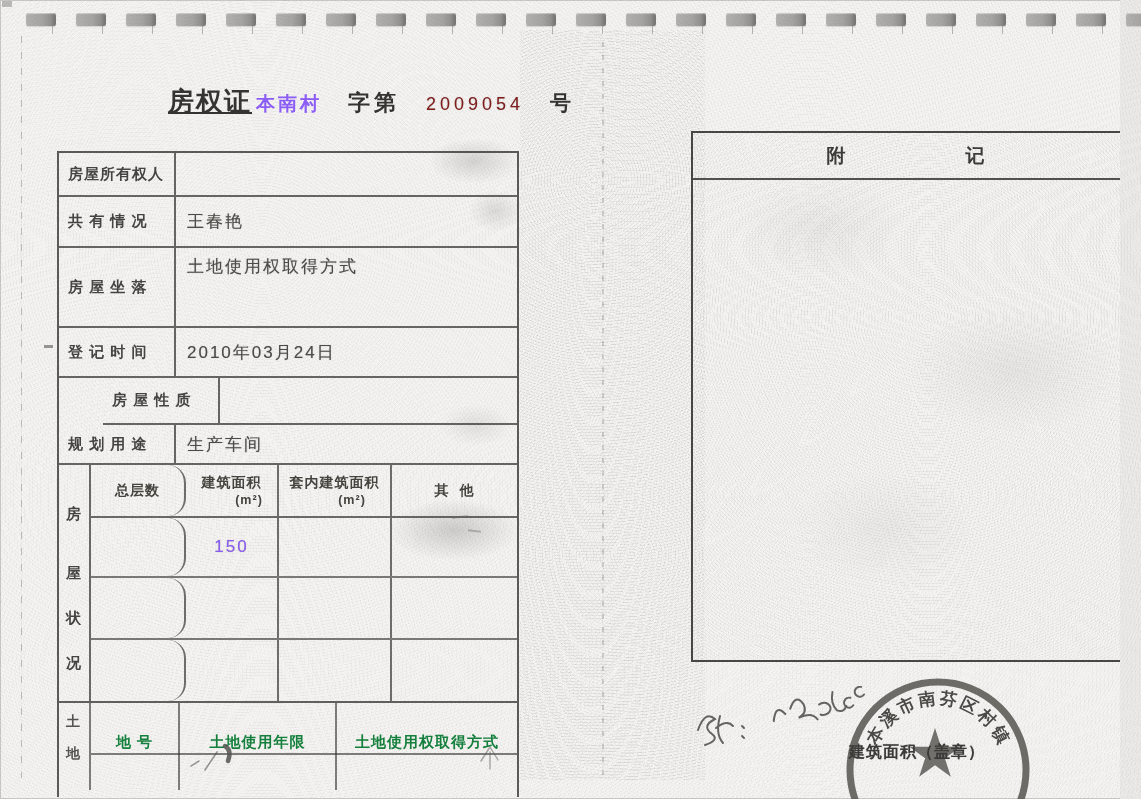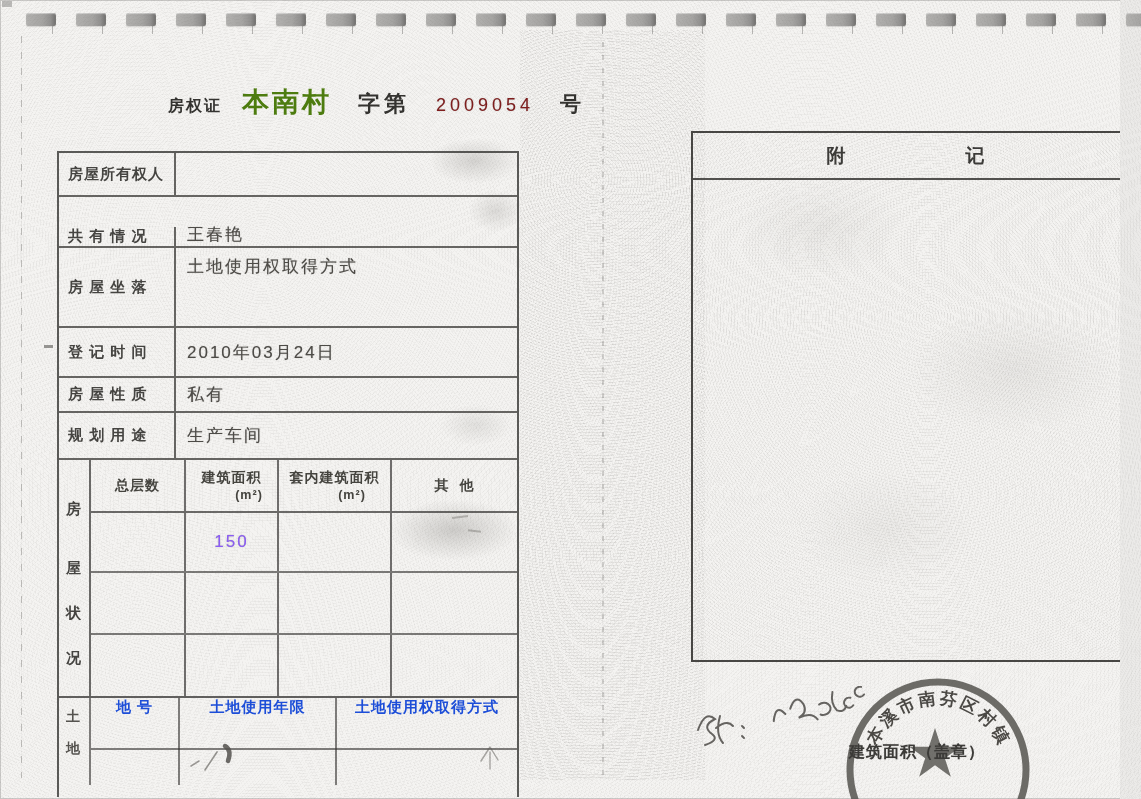--- a/index.html
+++ b/index.html
@@ -40,22 +40,22 @@
   .page-edge-left{
     position:absolute; left:21px; top:36px; width:1px; height:742px; z-index:1;
     background:repeating-linear-gradient(to bottom, rgba(120,118,115,.45) 0 7px, rgba(120,118,115,.06) 7px 16px);
   }
   .gutter-line{
     position:absolute; left:602px; top:42px; width:2px; height:737px; z-index:2; opacity:.55;
     background:repeating-linear-gradient(to bottom, rgba(105,103,100,.5) 0 5px, rgba(105,103,100,.05) 5px 13px);
   }
   
   .title-row{position:absolute; left:168px; top:84px; display:flex; align-items:baseline; z-index:5; white-space:nowrap;}
-  .t-type{font-size:16px; font-weight:bold; letter-spacing:2px; color:#343330;}
-  .t-dist{font-size:27px; font-weight:600; letter-spacing:3px; margin-left:20px; color:#4d7c0f;}
+  .t-type{font-size:26px; font-weight:bold; letter-spacing:2px; color:#343330;text-decoration:underline;}
+  .t-dist{font-size:19px; font-weight:600; letter-spacing:3px; margin-left:4px; color:#8b5cf6;}
   .t-zidi{font-size:22px; font-weight:bold; letter-spacing:4px; margin-left:26px; color:#343330;}
   .t-num{font-size:18px; margin-left:26px; letter-spacing:4px; color:#7f1d1d; text-shadow:0 0 1px rgba(120,118,114,.5);}
   .t-hao{font-size:21px; font-weight:bold; margin-left:26px; color:#343330;}
   .left-table{
     position:absolute; left:57px; top:151px; width:462px; height:646px; z-index:5;
     border-top:2px solid rgba(48,47,45,.78);
     border-left:2px solid rgba(48,47,45,.78);
     border-right:2px solid rgba(48,47,45,.78);
     box-sizing:border-box;
   }
@@ -79,31 +79,31 @@
   .side-col span{position:absolute; left:7px; font-size:15px; font-weight:bold; color:#454441;}
   .sgrid{position:absolute; left:32px; top:0; right:0; bottom:0; display:flex; flex-direction:column;}
   .srow{display:flex; flex:0 0 auto; box-sizing:border-box;}
   .scell{border-right:2px solid rgba(48,47,45,.68); box-sizing:border-box; display:flex; flex-direction:column; align-items:center; justify-content:center;}
   .scell:last-child{border-right:none;}
   .shead .scell{font-size:14px; font-weight:bold; color:#45443f; line-height:1.3; text-align:center; letter-spacing:1px; white-space:pre;}
   .shead{border-bottom:2px solid rgba(48,47,45,.7); height:53px;}
   .sdata1{border-bottom:2px solid rgba(48,47,45,.62); height:60px;}
   .sdata2{border-bottom:2px solid rgba(48,47,45,.62); height:62px;}
   .sdata3{height:61px;}
-  .c1{width:95px; flex:0 0 95px;} .c2{width:93px; flex:0 0 93px;}
+  .c1{width:95px; flex:0 0 95px;border-radius:18px;} .c2{width:93px; flex:0 0 93px;}
   .c3{width:113px; flex:0 0 113px;} .c4{flex:1;}
   .area-val{font-size:17px; color:#8b5cf6; letter-spacing:2px; text-shadow:0 0 1px rgba(90,88,84,.5);}
   .unit{font-size:12.5px; font-weight:bold; margin-top:1px;padding-left:35px;}
   
   .land-section{position:relative; height:87px; box-sizing:border-box;}
   .land-side{position:absolute; left:0; top:0; bottom:0; width:32px; border-right:2px solid rgba(48,47,45,.6); box-sizing:border-box;}
   .land-side span{position:absolute; left:7px; font-size:14px; font-weight:bold; color:#55534f;}
   .lcells{position:absolute; left:32px; right:0; top:0; bottom:0; display:flex;}
-  .lcell{border-right:2px solid rgba(48,47,45,.6); box-sizing:border-box; display:flex; justify-content:center; padding-top:0;
-         font-size:15px; font-weight:bold; letter-spacing:1px; color:#1d4ed8; white-space:pre;}
+  .lcell{border-right:2px solid rgba(48,47,45,.6); box-sizing:border-box; display:flex; justify-content:center; padding-top:30px;
+         font-size:15px; font-weight:bold; letter-spacing:1px; color:#15803d; white-space:pre;}
   .lcell:last-child{border-right:none;}
   .l1{flex:0 0 89px;} .l2{flex:0 0 180px;} .l3{flex:1;}
   .land-hline{position:absolute; left:32px; right:0; top:50px; height:2px; background:rgba(48,47,45,.6);}
   
   .notes-box{
     position:absolute; left:691px; top:131px; width:429px; height:531px; z-index:5; box-sizing:border-box;
     border-top:2px solid rgba(42,41,39,.85);
     border-left:2px solid rgba(42,41,39,.85);
     border-bottom:2px solid rgba(42,41,39,.85);
     background-image:
@@ -179,37 +179,36 @@
     <span class="t-zidi">字第</span>
     <span class="t-num">2009054</span>
     <span class="t-hao">号</span>
   </div>
 
   <div class="left-table">
 
     <div class="frow" style="height:44px;">
       <div class="flabel">房屋所有权人</div>
     </div>
-    <div class="frow" style="height:51px;align-items:flex-end;">
+    <div class="frow" style="height:51px;">
       <div class="flabel">共 有 情 况</div>
       <div class="fvalue">王春艳</div>
     </div>
     <div class="frow" style="height:80px;">
       <div class="flabel">房 屋 坐 落</div>
       <div class="fvalue top">土地使用权取得方式</div>
     </div>
     <div class="frow" style="height:50px;">
       <div class="flabel">登 记 时 间</div>
       <div class="fvalue">2010年03月24日</div>
     </div>
-    <div class="frow" style="height:35px;">
+    <div class="frow" style="height:47px;margin-left:44px;">
       <div class="flabel">房 屋 性 质</div>
-      <div class="fvalue">私有</div>
-    </div>
-    <div class="frow" style="height:47px;">
+    </div>
+    <div class="frow" style="height:40px;">
       <div class="flabel">规 划 用 途</div>
       <div class="fvalue">生产车间</div>
     </div>
 
     <div class="status-section">
       <div class="side-col">
         <span style="top:40px;">房</span>
         <span style="top:99px;">屋</span>
         <span style="top:144px;">状</span>
         <span style="top:189px;">况</span>

